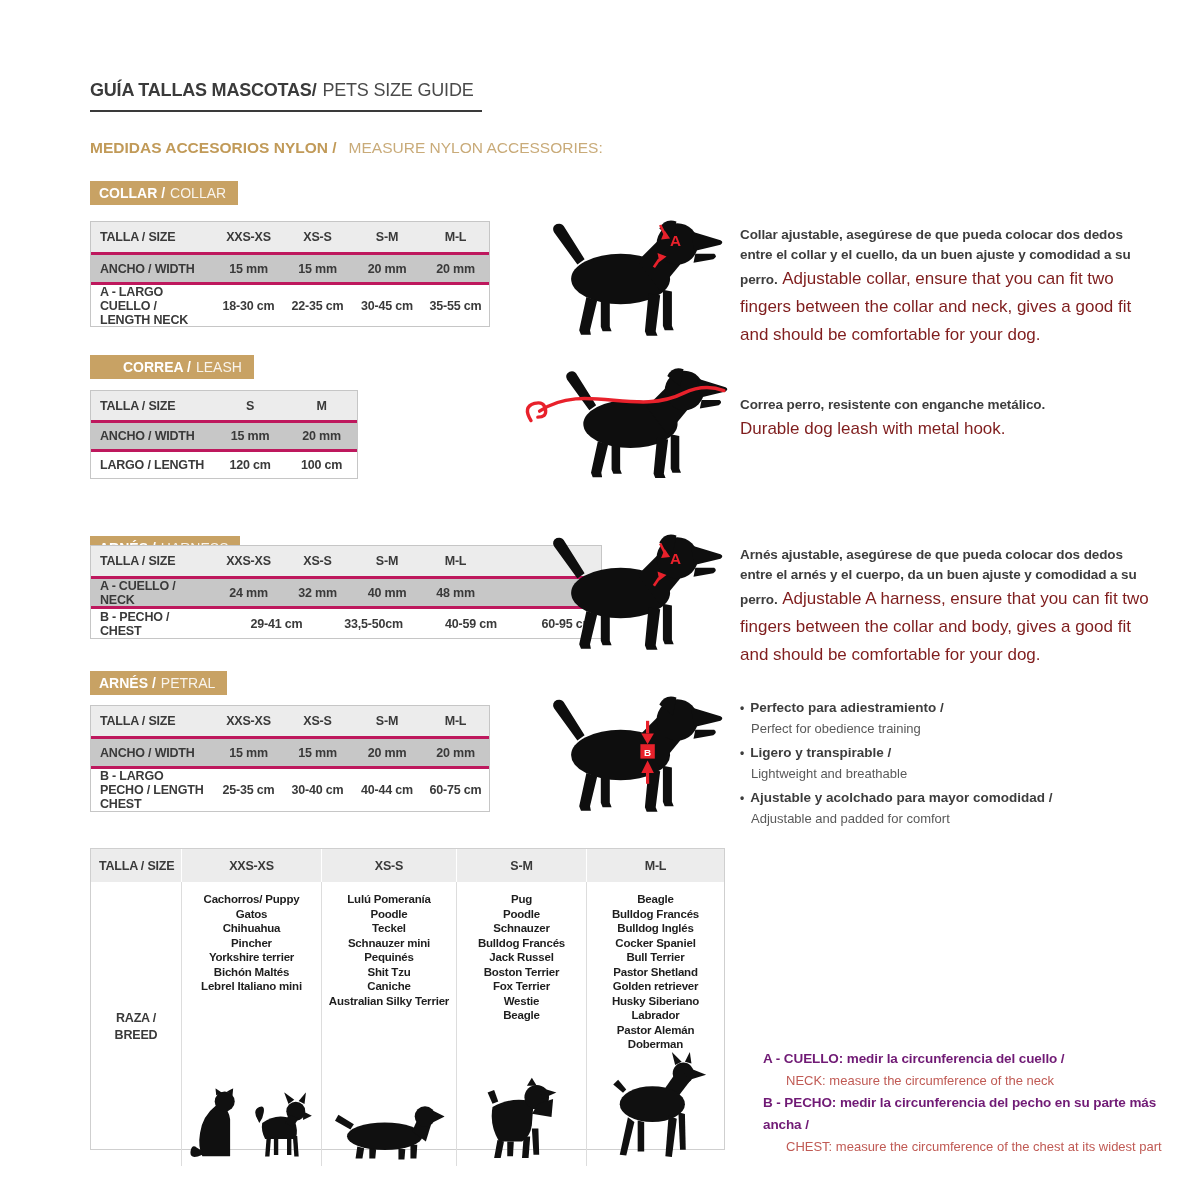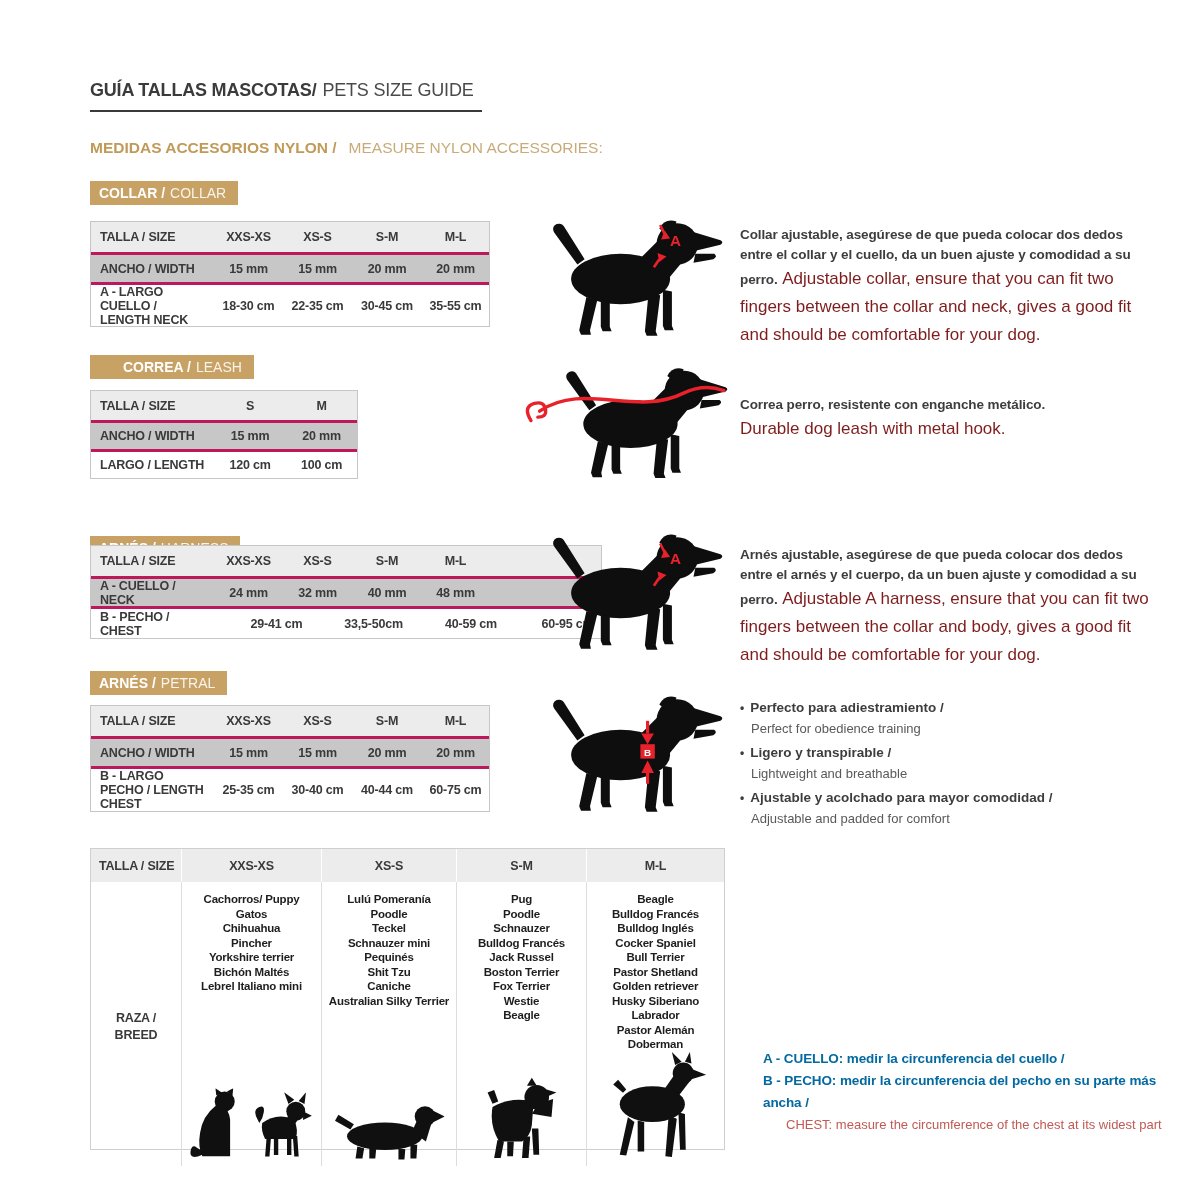--- a/index.html
+++ b/index.html
@@ -65,21 +65,21 @@
   .bh { background:#ececec; display:flex; align-items:center; justify-content:center; font-weight:700; font-size:12.5px; letter-spacing:-0.2px; border-left:1px solid #fff; }
   .bh.first { justify-content:flex-start; padding-left:8px; border-left:none; }
   .bc { border-left:1px solid #ddd; display:flex; flex-direction:column; justify-content:space-between; align-items:center; padding:10px 2px 4px; }
   .bc.first { border-left:none; justify-content:center; }
   .lines { white-space:pre-line; text-align:center; font-size:11.5px; font-weight:700; line-height:14.5px; color:#1e1e1e; letter-spacing:-0.2px; }
   .lines.big { font-size:12.5px; line-height:17px; color:#3a3a3a; }
   .silrow { display:flex; align-items:flex-end; justify-content:center; gap:8px; }
 
   
   #notes { position:absolute; left:763px; top:1048px; width:425px; }
-  .note .bold { display:block; color:#0369a1; font-weight:700; font-size:13.5px; line-height:22px; letter-spacing:-0.1px; }
+  .note .bold { display:block; color:#701a75; font-weight:700; font-size:13.5px; line-height:22px; letter-spacing:-0.1px; }
   .note .norm { display:block; color:#c05a54; font-weight:400; font-size:13px; line-height:22px; padding-left:23px; }
 
   .hiddefs { position:absolute; width:0; height:0; overflow:hidden; }
 </style>
 </head>
 <body>
 
 <svg class="hiddefs" aria-hidden="true">
   <defs>
     <symbol id="dog-sil" viewBox="0 0 200 140">
@@ -413,20 +413,21 @@
         <svg viewBox="0 0 125 135" width="102" height="110">
             <use href="#sil-dob"></use>
           </svg>
       </div>
     </div>
   </div>
 
   <div id="notes">
     <div class="note">
       <span class="bold">A - CUELLO: medir la circunferencia del cuello /</span>
+      <span class="norm">NECK: measure the circumference of the neck</span>
     </div>
     <div class="note">
       <span class="bold">B - PECHO: medir la circunferencia del pecho en su parte más ancha /</span>
       <span class="norm">CHEST: measure the circumference of the chest at its widest part</span>
     </div>
   </div>
 
 </div>
 
 </body></html>

